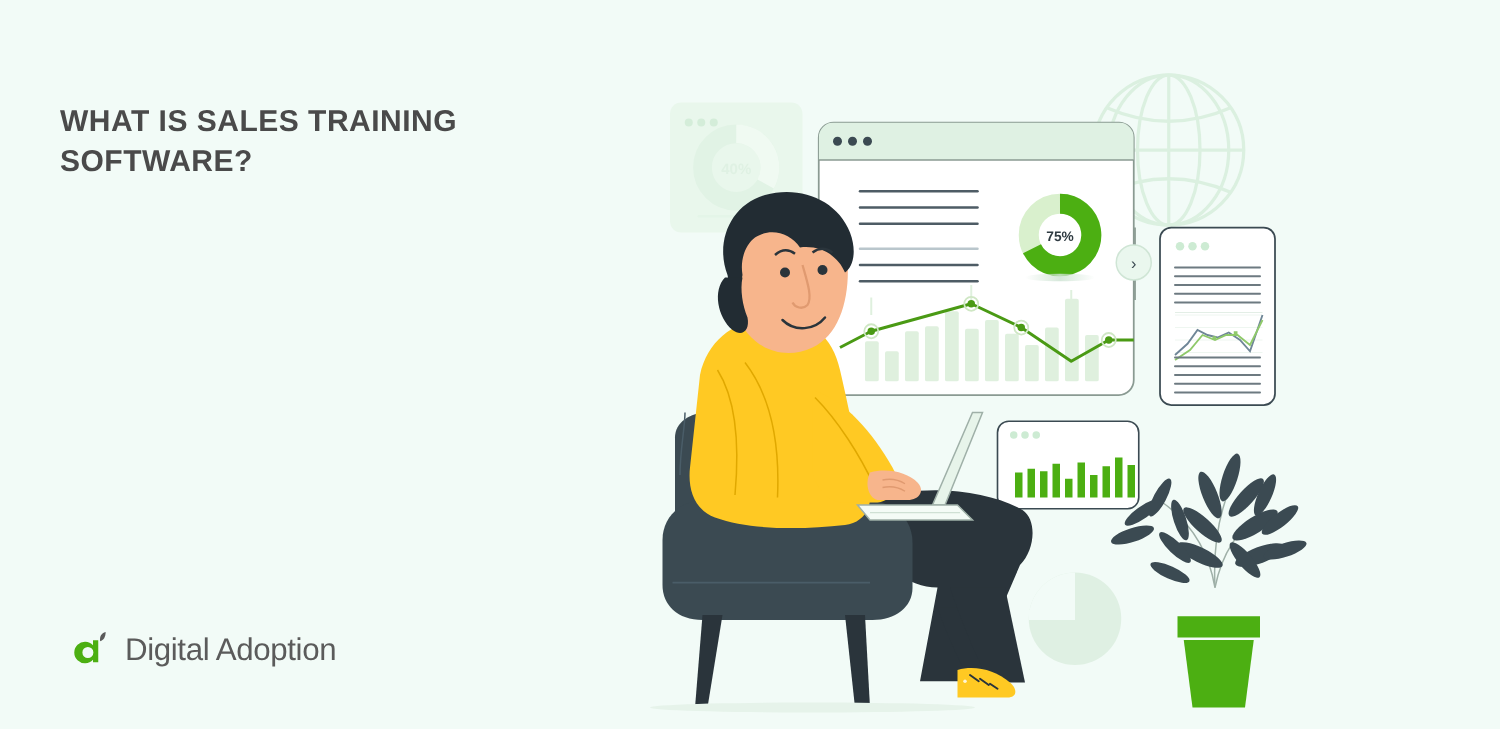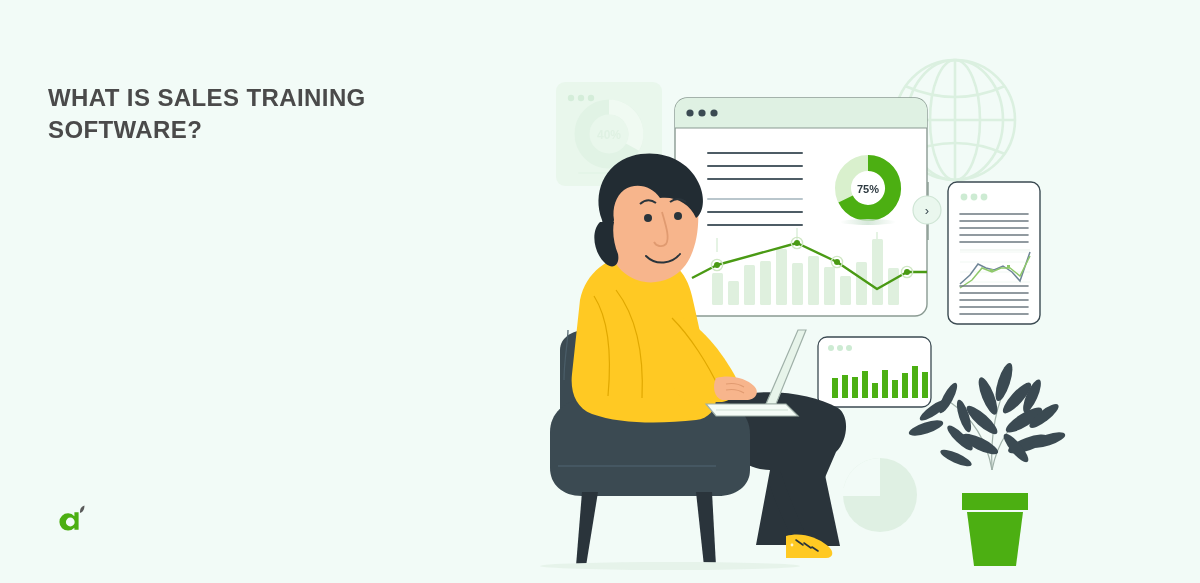--- a/index.html
+++ b/index.html
@@ -30,38 +30,39 @@
     display:flex;align-items:center;gap:8px;
   }
   .brand-mark{
     position:relative;width:34px;height:34px;flex:0 0 auto;
   }
   .brand-name{
     font-size:25px;color:#5b5b5b;letter-spacing:-0.3px;white-space:nowrap;
   }
 
   
-  .art{position:absolute;left:520px;top:0;width:680px;height:583px;}
+  .art{position:absolute;left:500px;top:0;width:680px;height:583px;}
   .art svg{display:block;}
 </style>
 </head>
 <body>
 
 <div id="root">
 
   <h1 class="headline">What is sales training software?</h1>
 
   <div class="brand">
     <span class="brand-mark">
       <svg width="34" height="34" viewBox="0 0 34 34">
         <path d="M26.5 2.5c0 4-1.6 6.6-4.4 7.4 -0.5-3.6 0.9-6.6 4.4-7.4z" fill="#5a5a5a"></path>
         <path d="M20.6 9.2v17.6h-4.2v-2.1a8.6 8.6 0 1 1 0-11.5V9.2h4.2z
                  M12.3 14.6a4.4 4.4 0 1 0 0 8.8 4.4 4.4 0 0 0 0-8.8z" fill="#4caf12"></path>
       </svg>
     </span>
+    <span class="brand-name">Digital Adoption</span>
   </div>
 
   <div class="art">
     <svg width="680" height="583" viewBox="0 0 680 583" xmlns="http://www.w3.org/2000/svg">
       <defs>
         <clipPath id="clipWin">
             <rect x="155" y="98" width="252" height="218" rx="12"></rect>
           </clipPath>
         <clipPath id="clipDoc">
             <rect x="428" y="182" width="92" height="142" rx="9"></rect>

